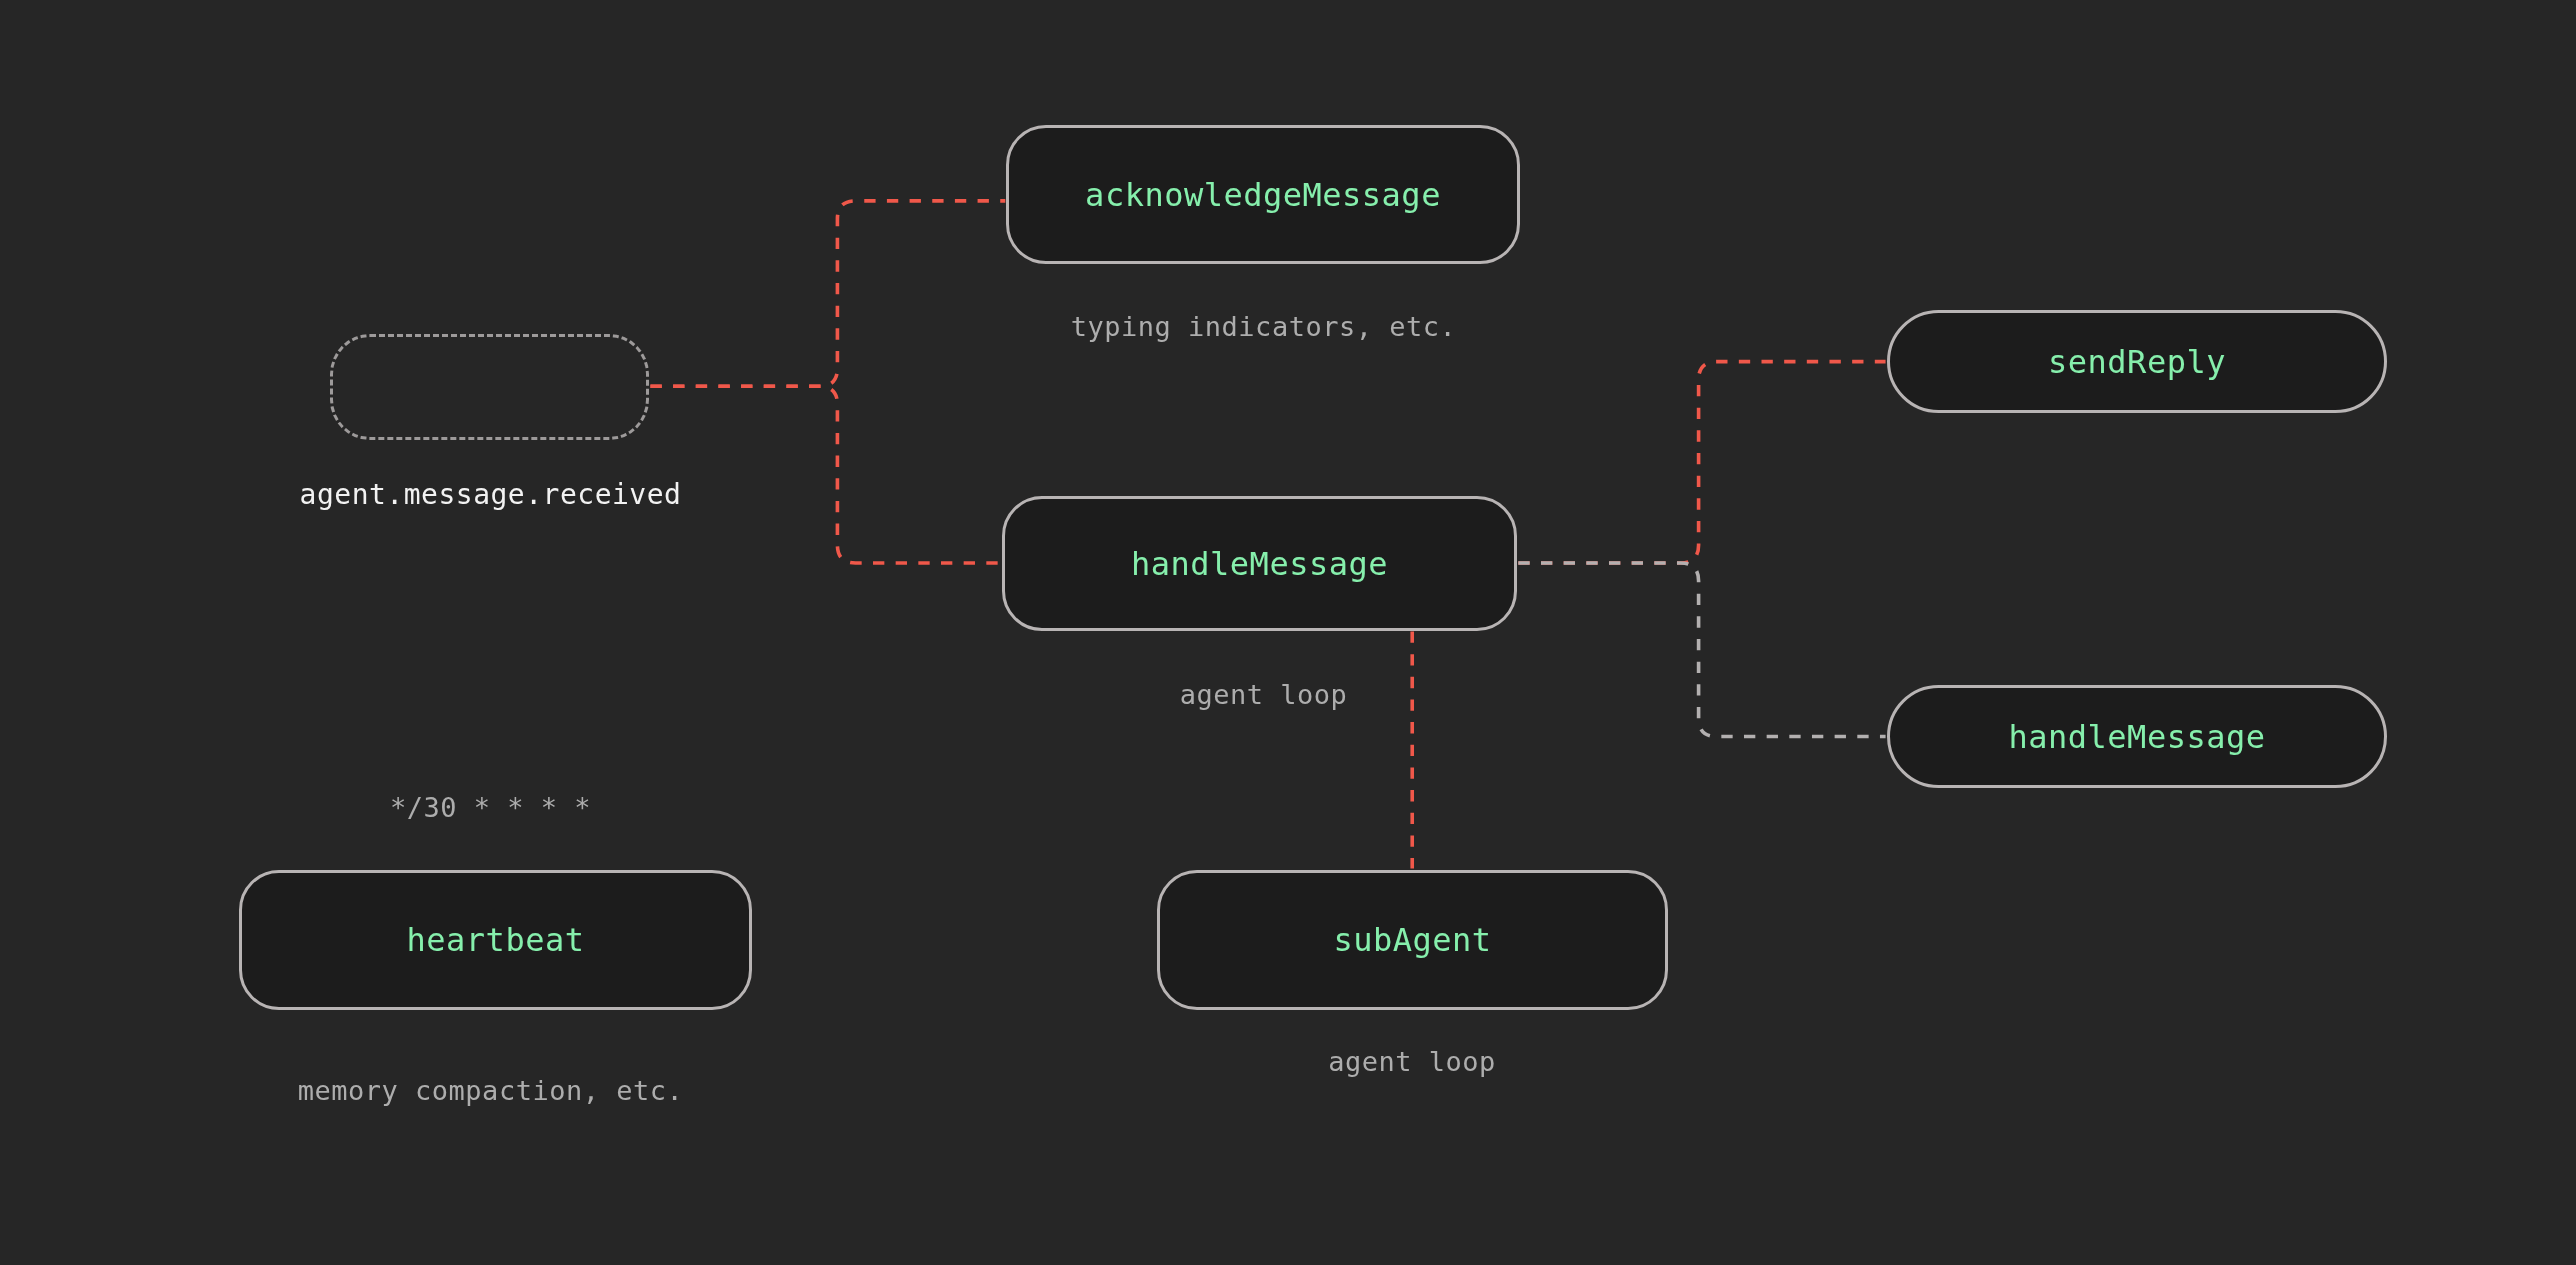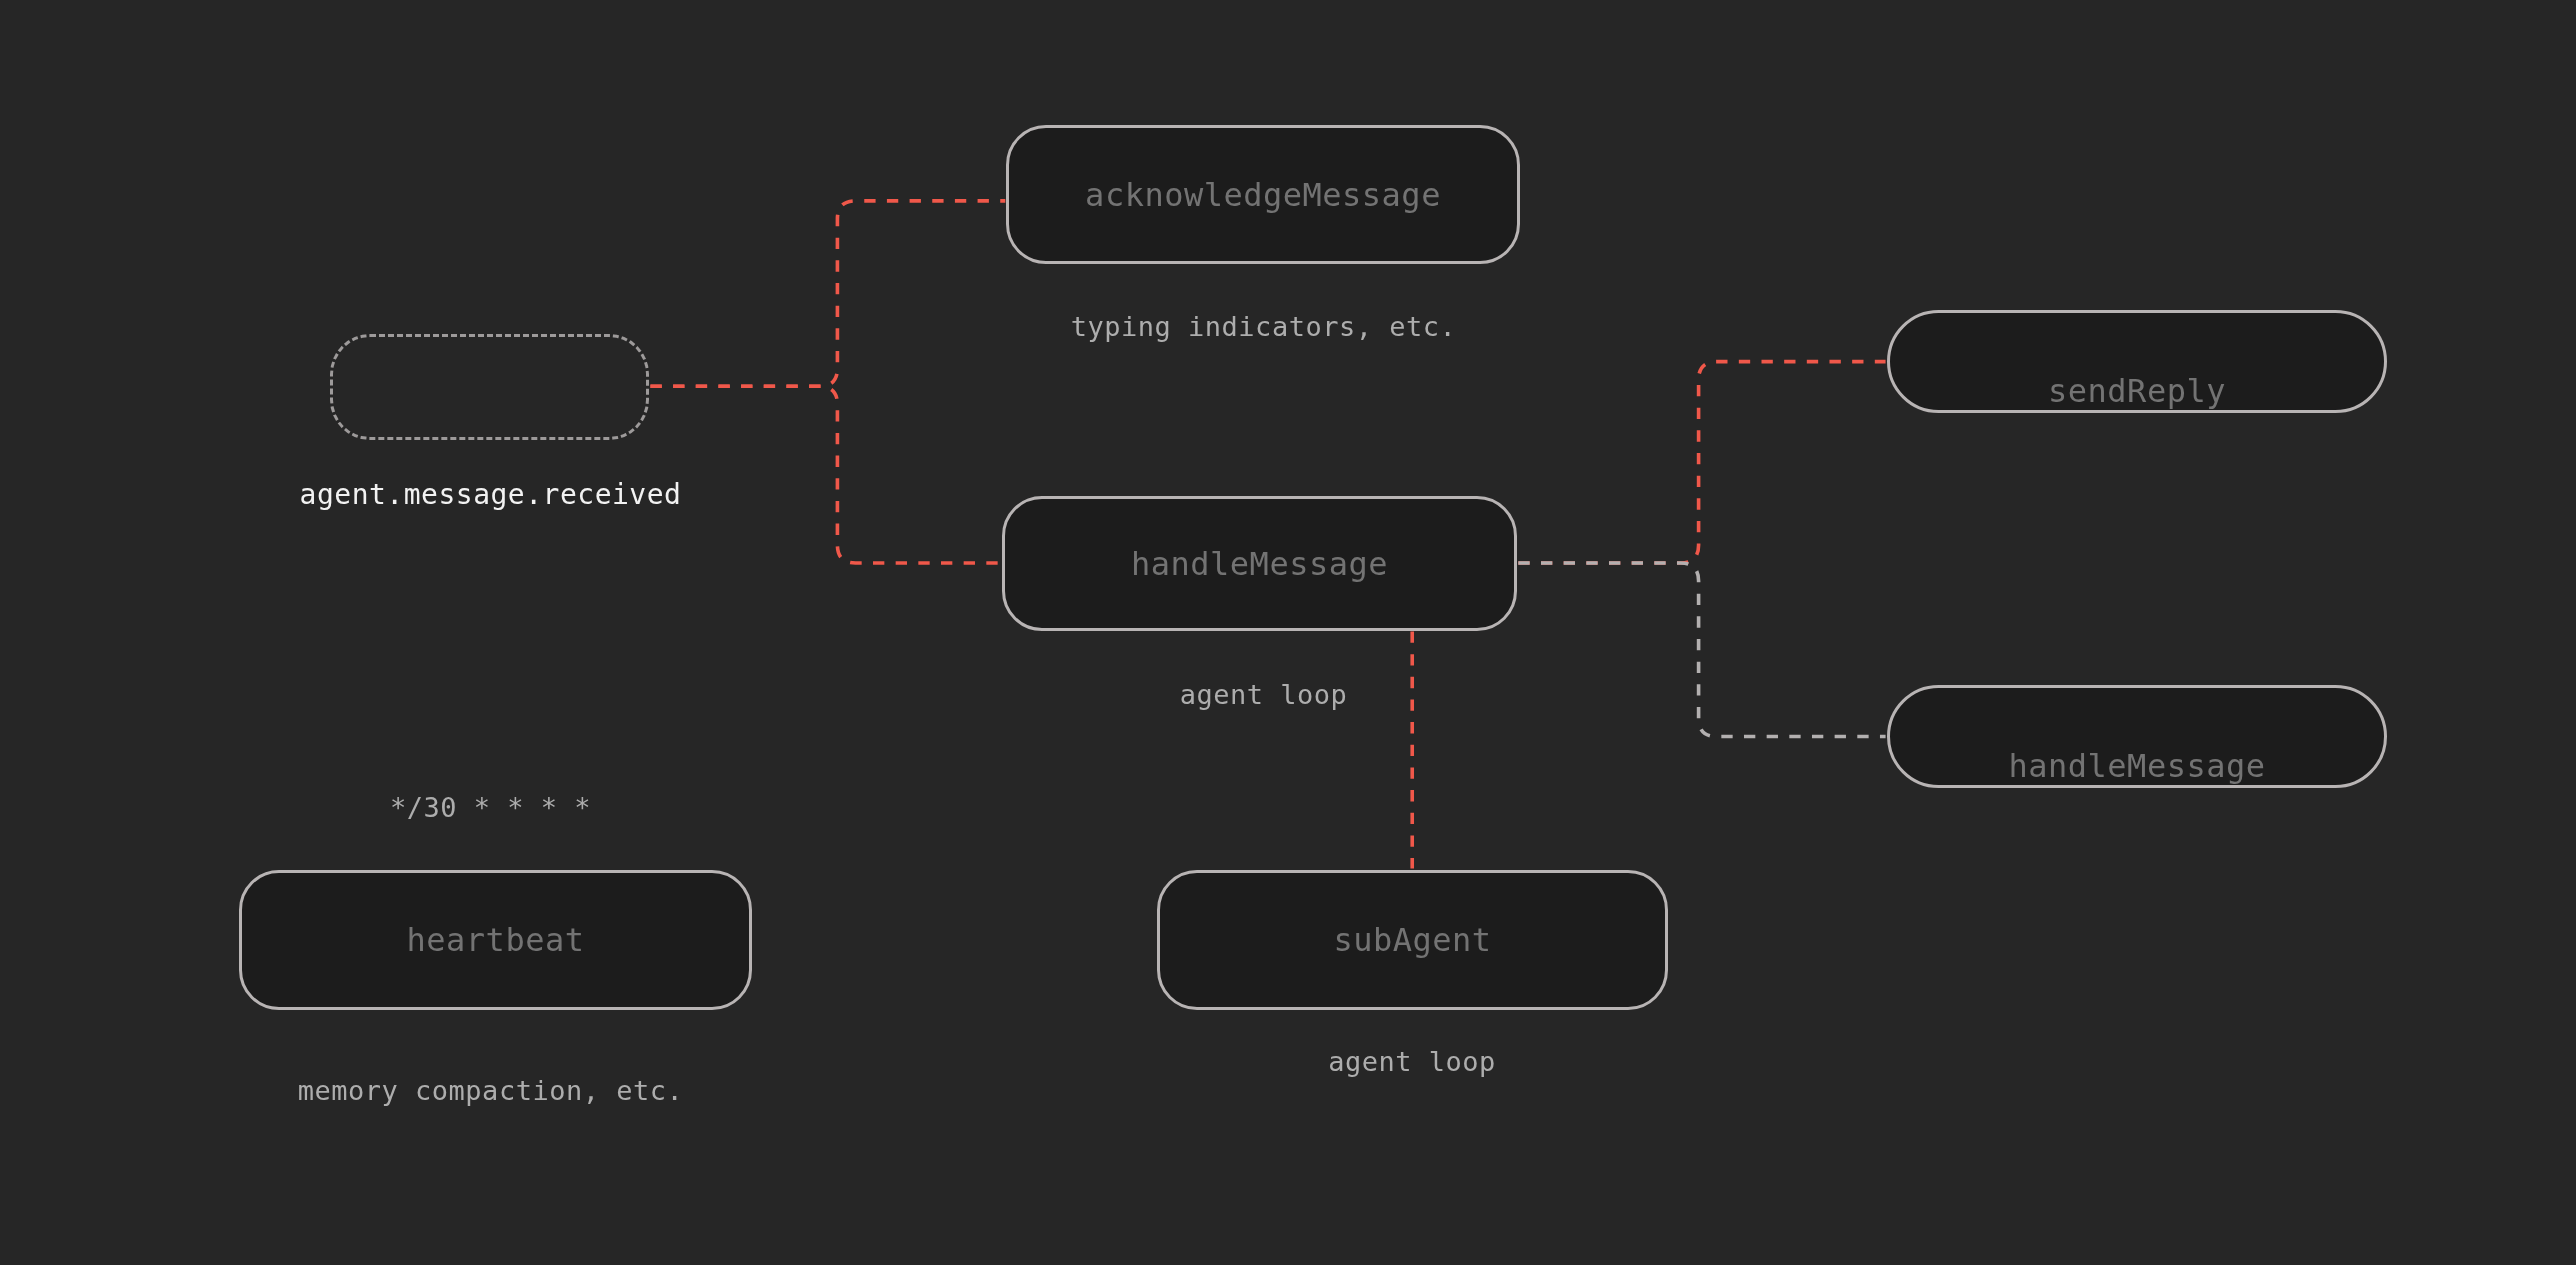--- a/index.html
+++ b/index.html
@@ -29,29 +29,28 @@
     pointer-events: none;
   }
   .node {
     position: absolute;
     box-sizing: border-box;
     background: #1c1c1c;
     border: 3.1px solid #b8b4b4;
     display: flex;
     align-items: center;
     justify-content: center;
-    color: #737373;
+    color: #86efac;
     font-family: "DejaVu Sans Mono", "Liberation Mono", monospace;
     font-size: 32px;
     letter-spacing: 0.5px;
     white-space: nowrap;
   }
   .node.stadium {
     border-radius: 515px;
-    align-items: flex-end;
   }
   .node.rounded {
     border-radius: 40px;
   }
   .node.ghost {
     background: transparent;
     border-style: dashed;
     border-width: 3.6px;
     border-color: #9d9a9a;
   }

